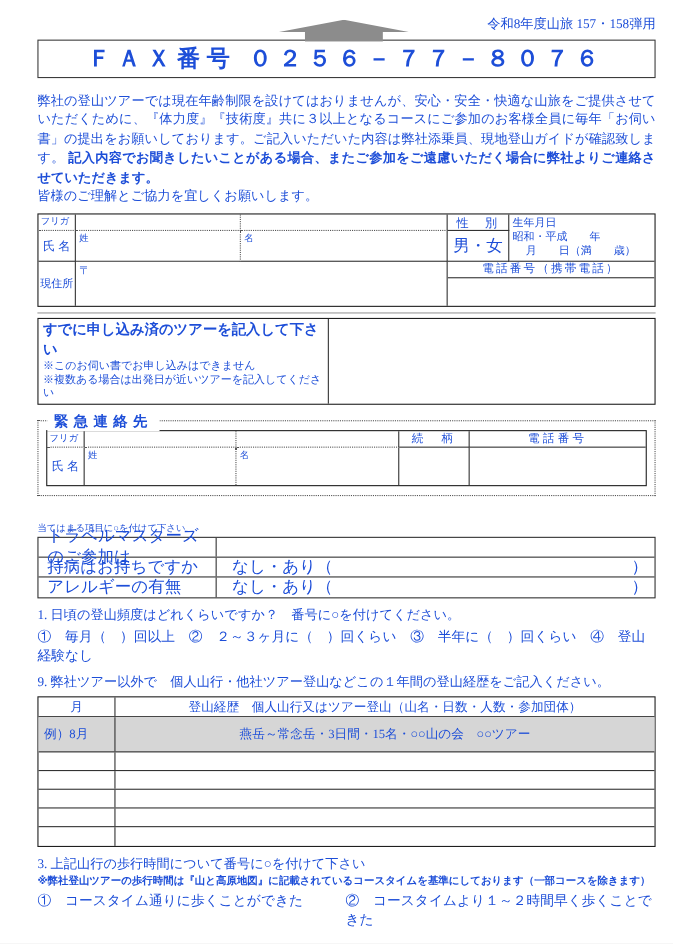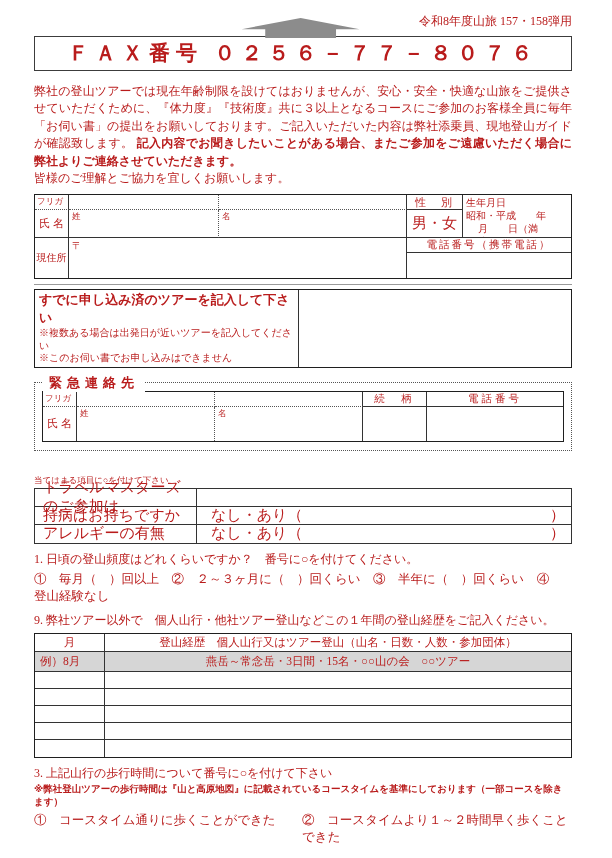--- a/index.html
+++ b/index.html
@@ -1,20 +1,20 @@
 <!DOCTYPE html>
 <html><head>
 <meta charset="utf-8">
 <style>
   * { margin:0; padding:0; box-sizing:border-box; }
   html,body { background:#e8e8e8; }
   .page {
     width:612px; height:858px; background:#fff; margin:0 auto;
-    font-family:"Liberation Serif","DejaVu Serif",serif; color:#b91c1c;
-    padding:8px 40px 0 34px; position:relative; overflow:hidden;
+    font-family:"Liberation Serif","DejaVu Serif",serif; color:#1d4ed8;
+    padding:8px 16px 0 34px; position:relative; overflow:hidden;
   }
 
   
   .top-row { position:relative; height:28px; }
   .up-arrow { position:absolute; left:50%; transform:translateX(-52%); bottom:-2px;
     width:118px; height:20px; background:#8c8c8c;
     clip-path:polygon(50% 0,100% 56%,80% 56%,80% 100%,20% 100%,20% 56%,0 56%); }
   .edition { text-align:right; font-size:12px; padding-top:5px; }
 
   .fax-box { border:1px solid #3c3c3c; text-align:center; font-weight:bold;
@@ -76,21 +76,21 @@
   
   .q-heading { font-size:12px; margin-top:7px; }
   .q-options { font-size:12.5px; margin-top:3px; }
 
   .ch-table { border:1.5px solid #1f1f1f; margin-top:4px; font-size:11.5px; }
   .ch-row { display:flex; border-bottom:1px solid #333; height:17px; }
   .ch-row:last-child { border-bottom:none; }
   .ch-month { width:70px; border-right:1px solid #333; display:flex; align-items:center; justify-content:center; }
   .ch-detail { flex:1; display:flex; align-items:center; justify-content:center; }
   .ch-header-row { height:18px; }
-  .ch-example-row { height:20px; background:#d6d6d6; }
+  .ch-example-row { height:32px; background:#d6d6d6; }
   .ch-example-row .ch-month { justify-content:flex-start; padding-left:5px; }
 
   .q3-note { font-size:9.5px; font-family:"Liberation Sans","DejaVu Sans",sans-serif; font-weight:bold; margin-top:1px; }
   .q3-line { display:flex; font-size:12.5px; margin-top:3px; }
   .q3-line .opt-a { width:302px; }
 </style>
 </head>
 <body>
 
 <div class="page">
@@ -140,22 +140,22 @@
       <div class="phone-head">電話番号（携帯電話）</div>
       <div class="phone-body"></div>
     </div>
   </div>
 
   <div class="mid-divider"></div>
 
   <div class="applied-box">
     <div class="applied-left">
       <div class="applied-title">すでに申し込み済のツアーを記入して下さい</div>
+      <div class="applied-note">※このお伺い書でお申し込みはできません</div>
       <div class="applied-note">※複数ある場合は出発日が近いツアーを記入してください</div>
-      <div class="applied-note">※このお伺い書でお申し込みはできません</div>
     </div>
     <div class="applied-right"></div>
   </div>
 
   <div class="em-box">
     <div class="em-title">緊急連絡先</div>
     <div class="em-table">
       <div class="cell tiny bb-dot">フリガナ</div>
       <div class="cell bb-dot br-dot"></div>
       <div class="cell bb-dot"></div>

